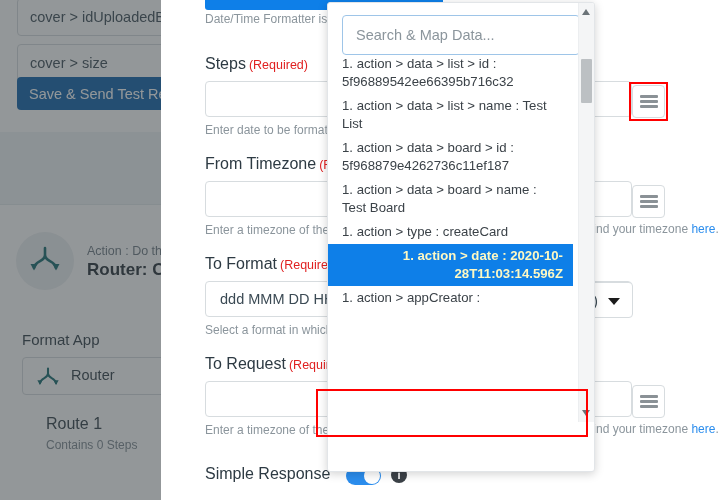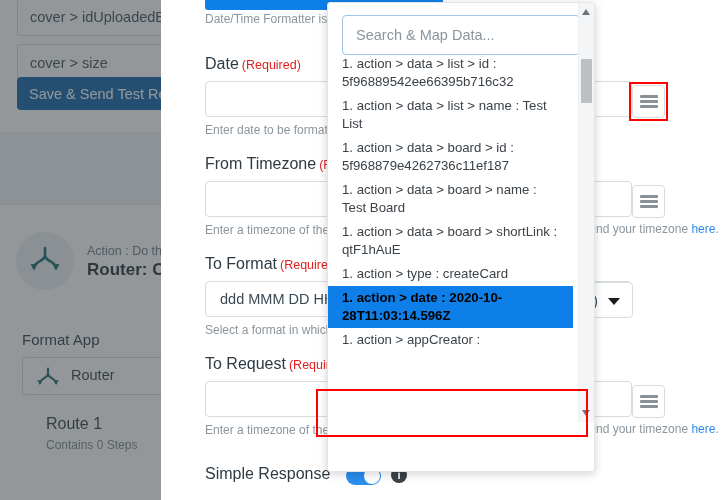--- a/index.html
+++ b/index.html
@@ -324,22 +324,23 @@
     position: relative;
     padding: 3px 10px 3px 14px;
     font-size: 13.2px;
     line-height: 18px;
     color: #3b4248;
     word-break: break-word;
     cursor: pointer;
   }
   .map-item.selected {
     background: #0e7fe8;
-    color: #000000;
+    color: #fef9c3;
     font-weight: bold;
+    text-align: right;
   }
   .map-scroll-track {
     position: absolute;
     right: 0; top: 0;
     width: 15px; height: 419px;
     background: #f4f5f6;
     border-left: 1px solid #eceef0;
   }
   .sb-arrow {
     position: absolute;
@@ -411,21 +412,21 @@
     <div class="dim-overlay"></div>
   </div>
 
   <div class="main-panel">
 
     <div class="blue-bar"></div>
     <div class="form-note">Date/Time Formatter is a...</div>
 
     <div class="fld" style="top:55px;">
       <div class="fld-label">
-        <span>Date</span><span class="req">(Required)</span>
+        <span>Steps</span><span class="req">(Required)</span>
       </div>
       <input class="fld-input" type="text" value="" style="">
       <div class="fld-help">Enter date to be formatted</div>
     </div>
 
     <div class="fld" style="top:155px;">
       <div class="fld-label">
         <span>From Timezone</span><span class="req">(Required)</span>
       </div>
       <input class="fld-input" type="text" value="" style="">
@@ -490,21 +491,20 @@
   </div>
 
   <div class="map-panel">
     <input class="map-search" type="text" placeholder="Search &amp; Map Data..." style="">
 
     <div class="map-list" id="map-list">
         <div class="map-item">1. action &gt; data &gt; list &gt; id : 5f96889542ee66395b716c32</div>
         <div class="map-item">1. action &gt; data &gt; list &gt; name : Test List</div>
         <div class="map-item">1. action &gt; data &gt; board &gt; id : 5f968879e4262736c11ef187</div>
         <div class="map-item">1. action &gt; data &gt; board &gt; name : Test Board</div>
-        <div class="map-item">1. action &gt; data &gt; board &gt; shortLink : qtF1hAuE</div>
         <div class="map-item">1. action &gt; type : createCard</div>
         <div class="map-item selected">1. action &gt; date : 2020-10-28T11:03:14.596Z</div>
         <div class="map-item">1. action &gt; appCreator :</div>
       </div>
 
     <div class="map-scroll-track">
       <span class="sb-arrow up"></span>
       <span class="sb-thumb"></span>
       <span class="sb-arrow down"></span>
     </div>

